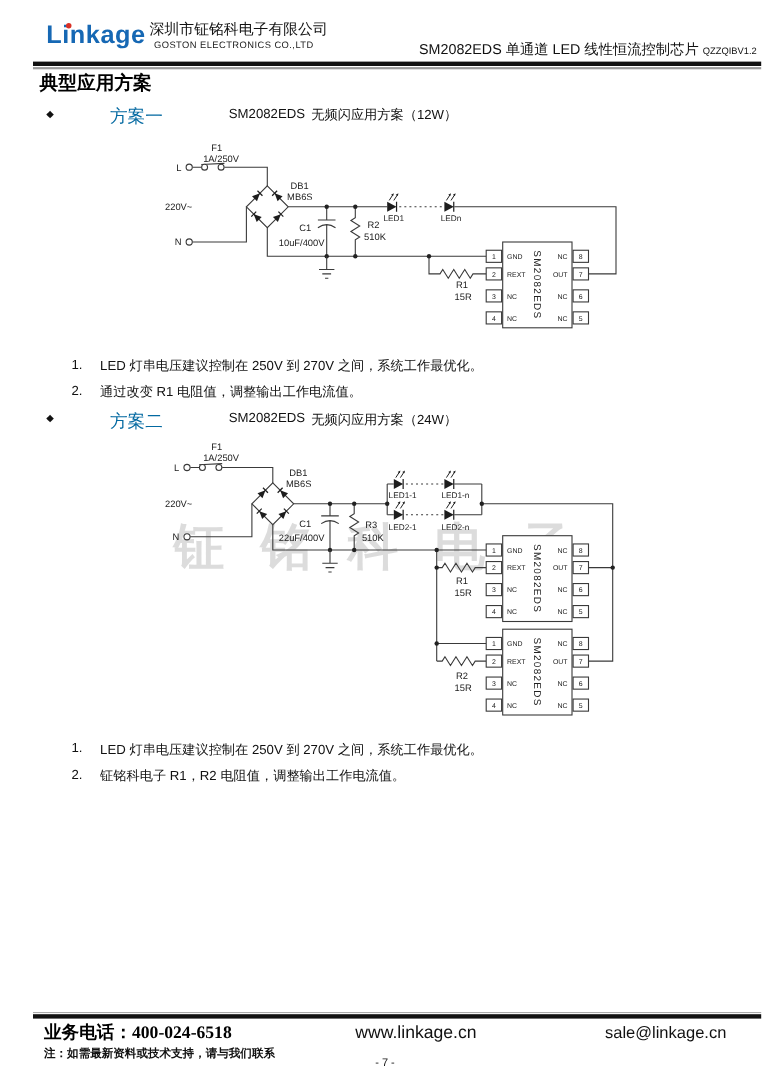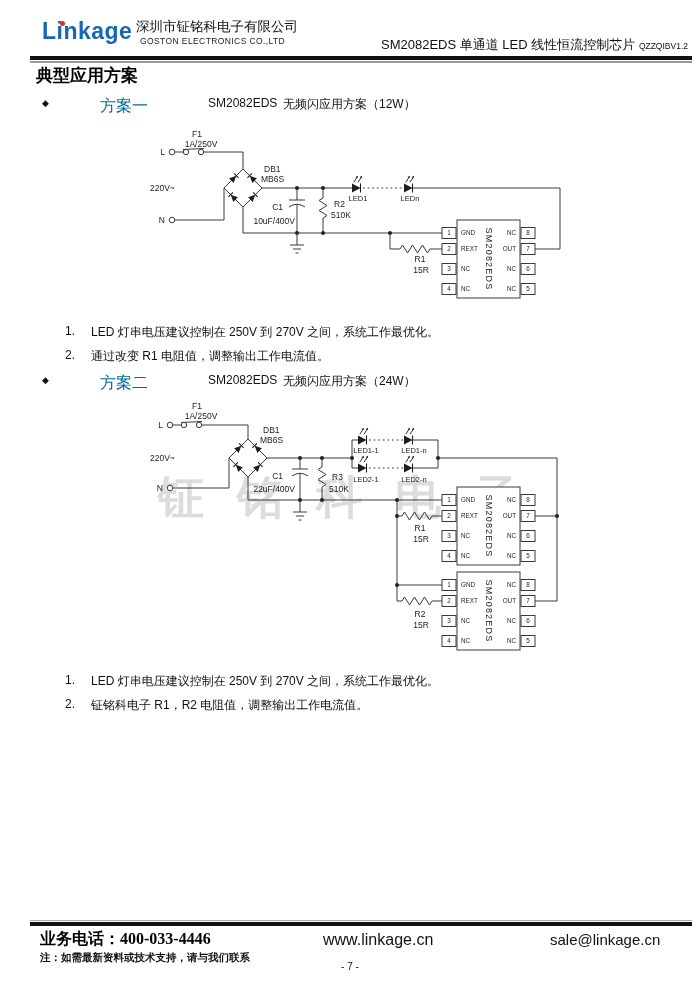--- a/index.html
+++ b/index.html
@@ -273,20 +273,20 @@
   <div class="abs note" style="top:697px">
     <span class="n-num">2.</span>
     <span class="n-text">钲铭科电子 R1，R2 电阻值，调整输出工作电流值。</span>
   </div>
 
   <div class="abs f-rule">
       <div class="thin"></div>
       <div class="thick"></div>
     </div>
   <div class="abs f-phone">
-    <span>业务电话：</span><span class="num">400-033-4446</span>
+    <span>业务电话：</span><span class="num">400-024-6518</span>
   </div>
   <div class="abs f-web">www.linkage.cn</div>
   <div class="abs f-email">sale@linkage.cn</div>
   <div class="abs f-note">注：如需最新资料或技术支持，请与我们联系</div>
   <div class="abs f-page">- 7 -</div>
 
 </div>
 
 </body></html>

